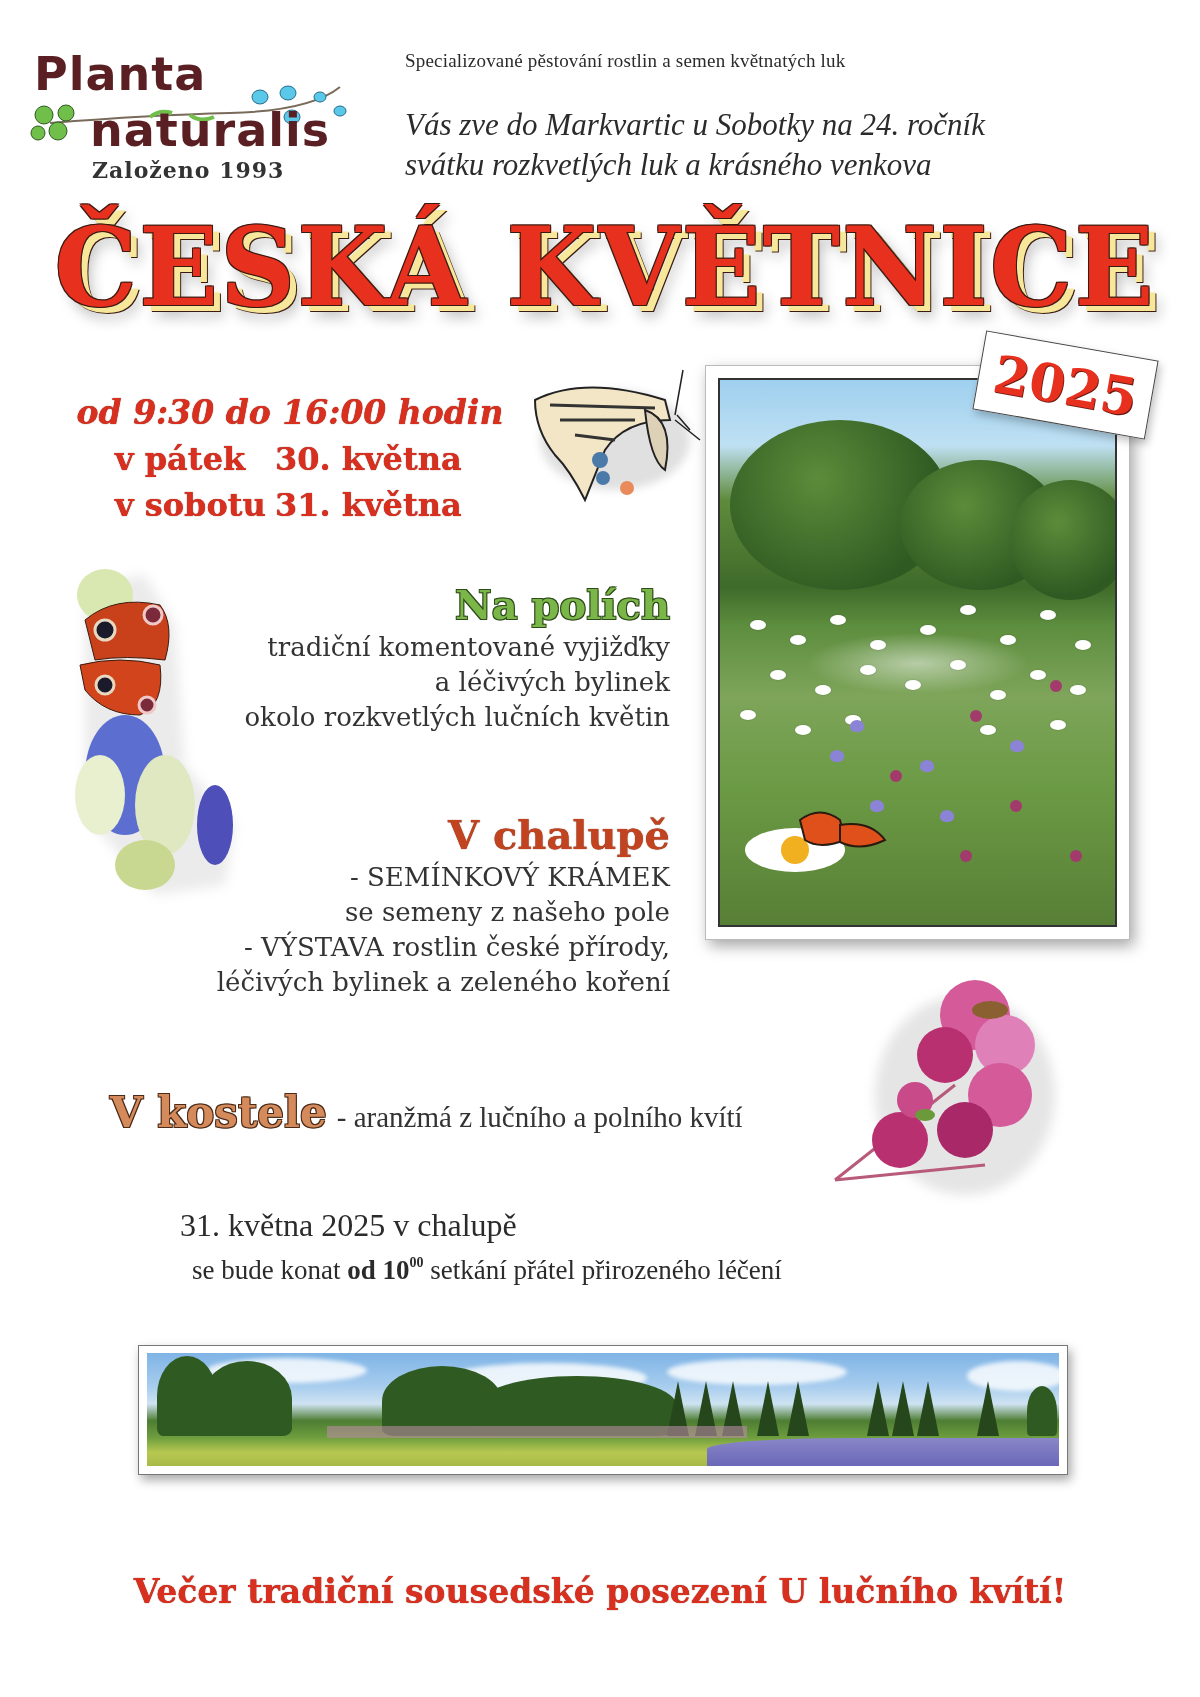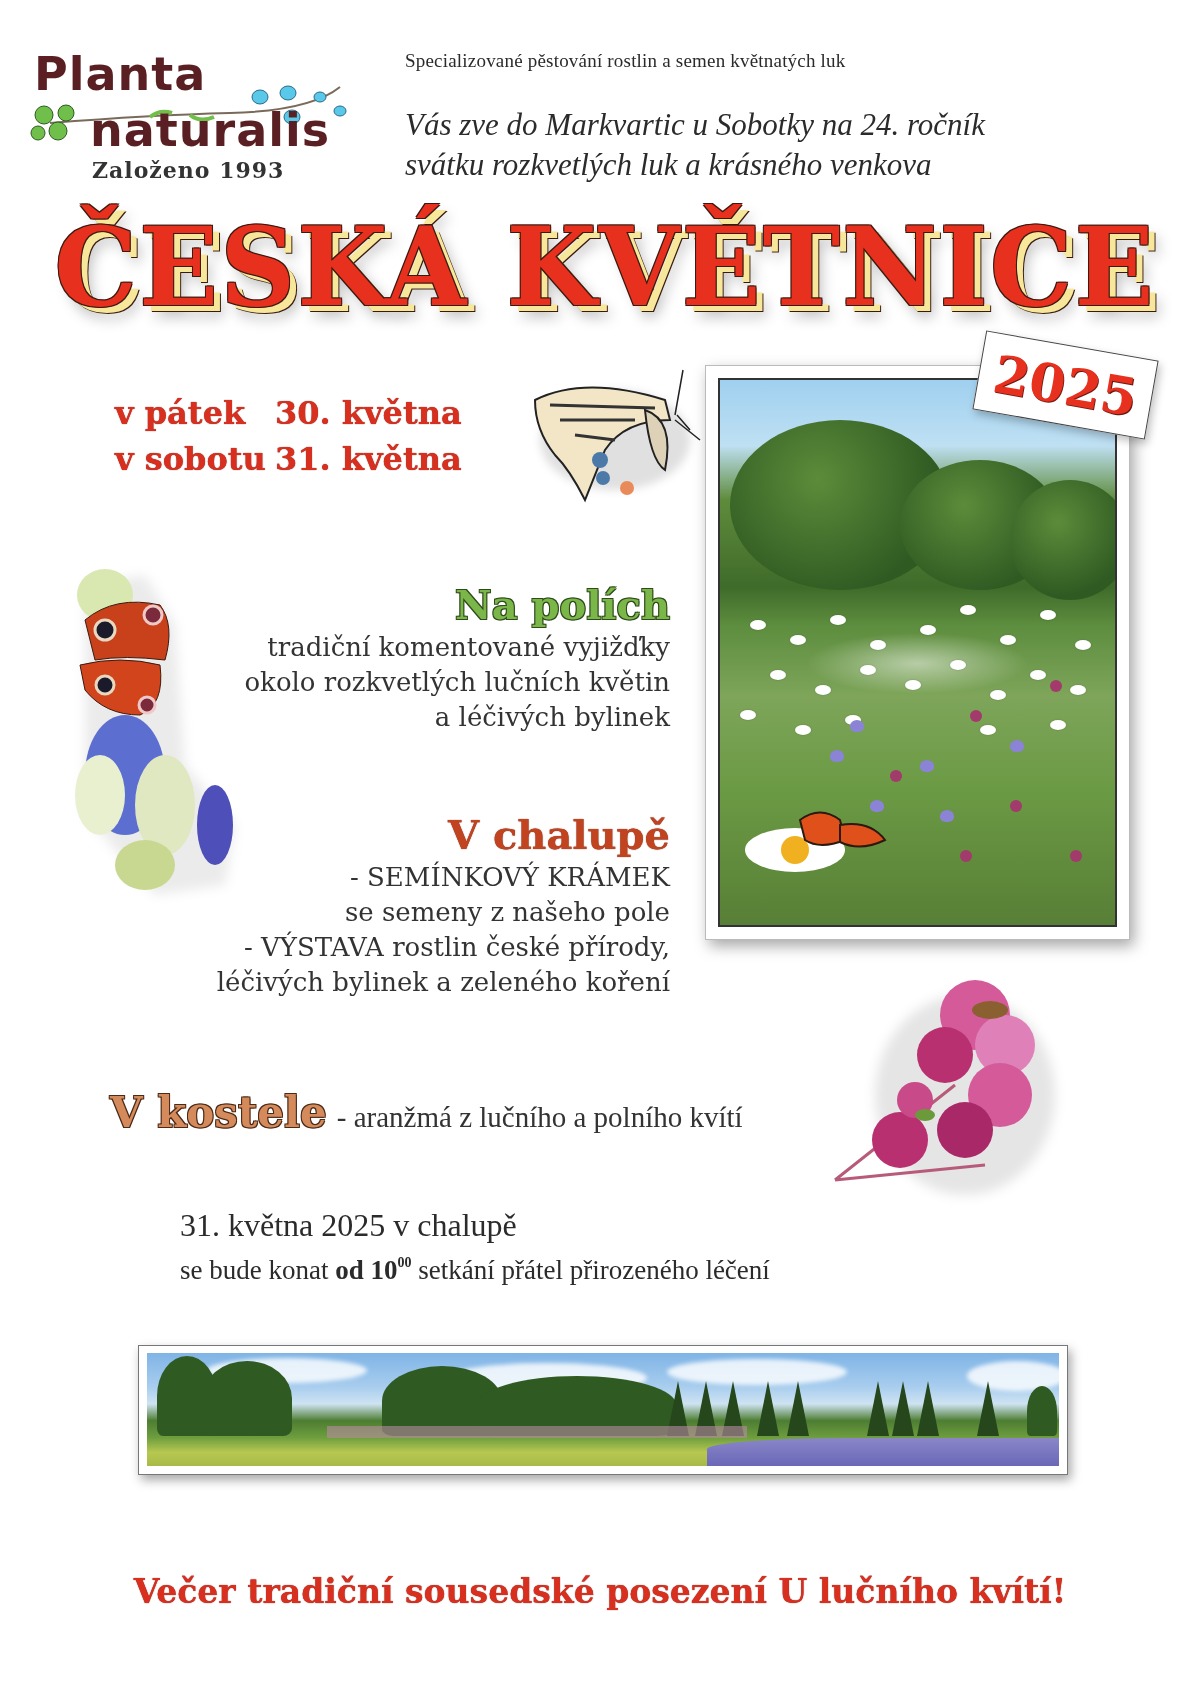--- a/index.html
+++ b/index.html
@@ -79,21 +79,21 @@
   #cottage { left: 150px; top: 810px; width: 520px; }
   #cottage .sec-head { color: #c2431f; text-shadow: 0 0 1px #5b1a0c; }
 
   #church { left: 110px; top: 1088px; white-space: nowrap; font-family: "Liberation Serif", serif; }
   #church .c-head { font-size: 42px; font-weight: bold; color: #d48a5a; font-family: "DejaVu Serif", serif;
     text-shadow: -1px -1px 0 #4a2a18, 1px -1px 0 #4a2a18, -1px 1px 0 #4a2a18, 1px 1px 0 #4a2a18; margin-top: 27px; }
   #church .c-text { font-size: 29px; color: #333; margin-left: 6px; }
 
   #meeting { left: 180px; top: 1205px; font-family: "Liberation Serif", serif; color: #2b2b2b; white-space: nowrap; }
   #meeting .m-head { font-size: 32px; font-weight: normal; line-height: 40px; }
-  #meeting .m-text { font-size: 27px; line-height: 36px; }
+  #meeting .m-text { font-size: 27px; line-height: 36px; margin-left: 12px; }
   #meeting .m-text b { font-weight: bold; }
   #meeting sup { font-size: 14px; font-weight: bold; vertical-align: 12px; }
 
   
   #panorama-frame {
     left: 138px; top: 1345px; width: 930px; height: 130px;
     background: #fff; border: 1px solid #777;
     box-shadow: 3px 5px 10px rgba(0,0,0,0.35);
   }
   #panorama {
@@ -131,20 +131,21 @@
 
 <div id="tagline" class="abs">Specializované pěstování rostlin a semen květnatých luk</div>
 <div id="invite" class="abs">
   <div>Vás zve do Markvartic u Sobotky na 24. ročník</div>
   <div>svátku rozkvetlých luk a krásného venkova</div>
 </div>
 
 <div id="title" class="abs">ČESKÁ KVĚTNICE</div>
 
 <div id="dates" class="abs">
+  <div class="hours">od 9:30 do 16:00 hodin</div>
   <div class="day">
     <span class="d-name">v pátek</span><span class="d-date">30. května</span>
   </div>
   <div class="day">
     <span class="d-name">v sobotu</span><span class="d-date">31. května</span>
   </div>
 </div>
 
 <svg id="swallowtail" class="abs" viewBox="0 0 180 150">
   <defs>
@@ -231,22 +232,22 @@
   </div>
 </div>
 
 <div id="year-tag" class="abs">
   <span>2025</span>
 </div>
 
 <div id="fields" class="abs sec-right">
   <div class="sec-head">Na polích</div>
   <div>tradiční komentované vyjižďky</div>
+  <div>a léčivých bylinek</div>
   <div>okolo rozkvetlých lučních květin</div>
-  <div>a léčivých bylinek</div>
 </div>
 
 <div id="cottage" class="abs sec-right">
   <div class="sec-head">V chalupě</div>
   <div>- SEMÍNKOVÝ KRÁMEK</div>
   <div>se semeny z našeho pole</div>
   <div>- VÝSTAVA rostlin české přírody,</div>
   <div>léčivých bylinek a zeleného koření</div>
 </div>
 

